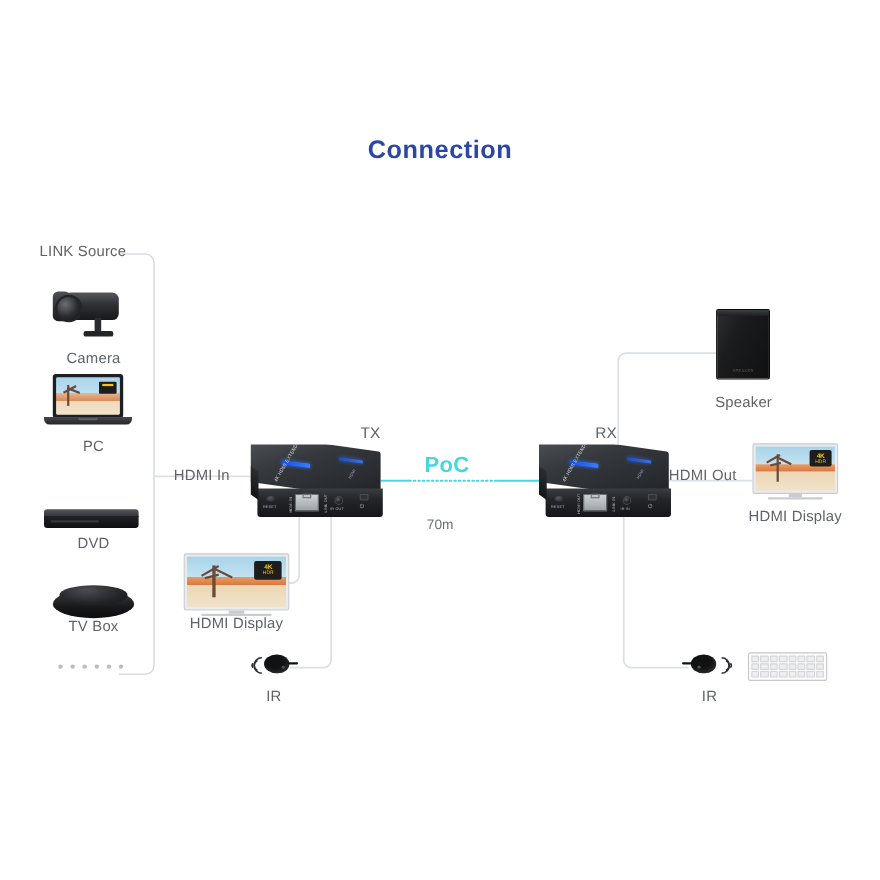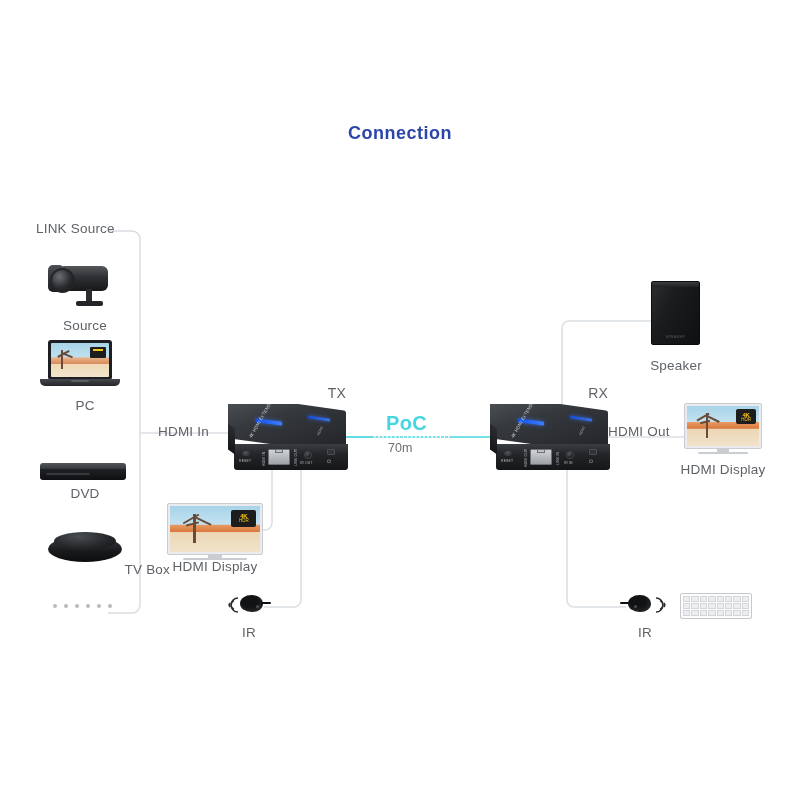--- a/index.html
+++ b/index.html
@@ -4,21 +4,21 @@
 <title>Connection Diagram</title>
 <style>
   html,body{margin:0;padding:0;background:#ffffff;}
   body{width:800px;height:800px;position:relative;overflow:hidden;
        font-family:"Liberation Sans","DejaVu Sans",sans-serif;
        -webkit-font-smoothing:antialiased;}
   #stage{position:absolute;left:0;top:0;width:800px;height:800px;}
   .abs{position:absolute;}
   .lbl{color:#5f6368;font-size:13.5px;letter-spacing:.2px;white-space:nowrap;}
   #title{left:0;top:123px;width:800px;text-align:center;
-         color:#2b46a8;font-size:18px;font-weight:bold;letter-spacing:.5px;}
+         color:#2b46a8;font-size:23px;font-weight:bold;letter-spacing:.5px;}
 
   
   .cam-body{position:absolute;left:18px;top:8px;width:50px;height:25px;border-radius:6px;
             background:linear-gradient(180deg,#55585c 0%,#2e3033 45%,#17181a 100%);}
   .cam-lens{position:absolute;left:10px;top:10px;width:21px;height:21px;border-radius:50%;
             background:radial-gradient(circle at 35% 32%,#6b6f75 0%,#2a2c2f 55%,#111 100%);
             border:2px solid #232528;}
   .cam-hood{position:absolute;left:8px;top:7px;width:16px;height:27px;border-radius:5px;
             background:linear-gradient(180deg,#4c4f53,#1b1c1e);}
   .cam-stalk{position:absolute;left:46px;top:31px;width:6px;height:14px;background:#2a2c2f;}
@@ -147,21 +147,21 @@
 
   <div class="abs lbl" style="left:36px;top:221px;">LINK Source</div>
 
   <div class="abs" style="left:40px;top:258px;width:90px;height:52px;">
     <div class="cam-body"></div>
       <div class="cam-hood"></div>
       <div class="cam-lens"></div>
     <div class="cam-stalk"></div>
       <div class="cam-foot"></div>
   </div>
-  <div class="abs lbl" style="left:0;top:318px;width:170px;text-align:center;">Source</div>
+  <div class="abs lbl" style="left:0;top:318px;width:170px;text-align:center;">Camera</div>
 
   <div class="abs" style="left:38px;top:338px;width:90px;height:52px;">
     <div class="lap-screen">
         <div class="lap-pic">
       <div style="position:absolute;left:18%;top:22%;width:2px;height:55%;background:#6a4a38;"></div>
       <div style="position:absolute;left:10%;top:28%;width:22%;height:2px;background:#6a4a38;transform:rotate(-28deg);"></div>
       <div style="position:absolute;left:18%;top:32%;width:20%;height:2px;background:#6a4a38;transform:rotate(22deg);"></div>
       <div style="position:absolute;right:6%;top:12%;width:26%;height:32%;background:#1d1d1d;border-radius:1px;"></div>
       <div style="position:absolute;right:10%;top:17%;width:18%;height:8%;background:#f5c518;"></div>
     </div>
@@ -175,21 +175,21 @@
     <div class="dvd-top"></div>
       <div class="dvd-face"></div>
       <div class="dvd-slot"></div>
   </div>
   <div class="abs lbl" style="left:0;top:486px;width:170px;text-align:center;">DVD</div>
 
   <div class="abs" style="left:40px;top:524px;width:90px;height:42px;">
     <div class="box-sh"></div>
       <div class="box-top"></div>
   </div>
-  <div class="abs lbl" style="left:0;top:562px;width:170px;text-align:right;">TV Box</div>
+  <div class="abs lbl" style="left:0;top:562px;width:170px;text-align:center;">TV Box</div>
 
   <div class="abs dots" style="left:53px;top:604px;">
     <i></i>
       <i></i>
       <i></i>
       <i></i>
       <i></i>
       <i></i>
   </div>
 
@@ -216,23 +216,23 @@
       <div class="micro micro-v" style="left:60px;top:22px;">LINK OUT</div>
       <div class="port-jack" style="left:70px;top:7px;width:8px;height:8px;"></div>
       <div class="micro" style="left:66px;top:17px;">IR OUT</div>
       <div class="port-sq" style="left:93px;top:5px;width:8px;height:6px;"></div>
       <div class="micro" style="left:93px;top:14px;font-size:5px;">⏻</div>
     </div>
     <div class="dev-side" style="left:0px;top:22px;width:7px;height:26px;transform:skewY(36deg);"></div>
   </div>
 
   <div class="abs" id="poc-label" style="left:386px;top:412px;">PoC</div>
-  <div class="abs" id="poc-dist" style="left:388px;top:441px;text-align:right;">70m</div>
-
-  <div class="abs lbl" style="left:494px;top:385px;width:114px;text-align:right;font-size:14px;">RX</div>
+  <div class="abs" id="poc-dist" style="left:388px;top:470px;text-align:right;">70m</div>
+
+  <div class="abs lbl" style="left:494px;top:385px;width:114px;text-align:center;font-size:14px;">RX</div>
   <div class="dev" style="left:490px;top:404px;width:120px;height:66px;">
     <div style="position:absolute;left:0;top:0;width:120px;height:48px;overflow:hidden;">
       <div style="position:absolute;left:-6px;top:-2px;width:124px;height:44px;
                   background:linear-gradient(155deg,#53565b 0%,#35383c 40%,#202226 100%);
                   transform:skewY(8deg);border-radius:2px;"></div>
       <div class="led-strip" style="left:28px;top:16px;width:26px;height:4px;transform:skewY(8deg) rotate(-1deg);"></div>
       <div class="led-strip" style="left:80px;top:13px;width:22px;height:3px;transform:skewY(8deg);opacity:.85;"></div>
       <div class="dev-brand" style="left:20px;top:32px;transform:skewY(8deg) rotate(-62deg);">4K HDMI EXTENDER</div>
       <div class="dev-brand" style="left:88px;top:30px;transform:skewY(8deg) rotate(-62deg);opacity:.75;font-size:3.6px;">HDMI</div>
     </div>

